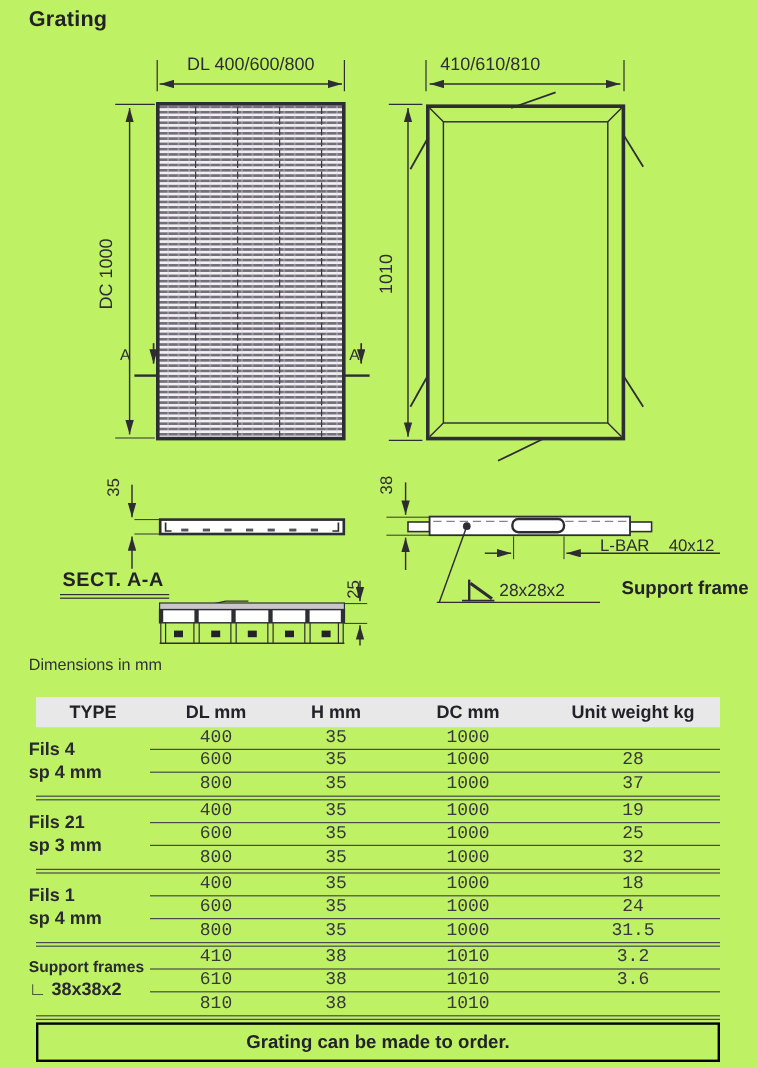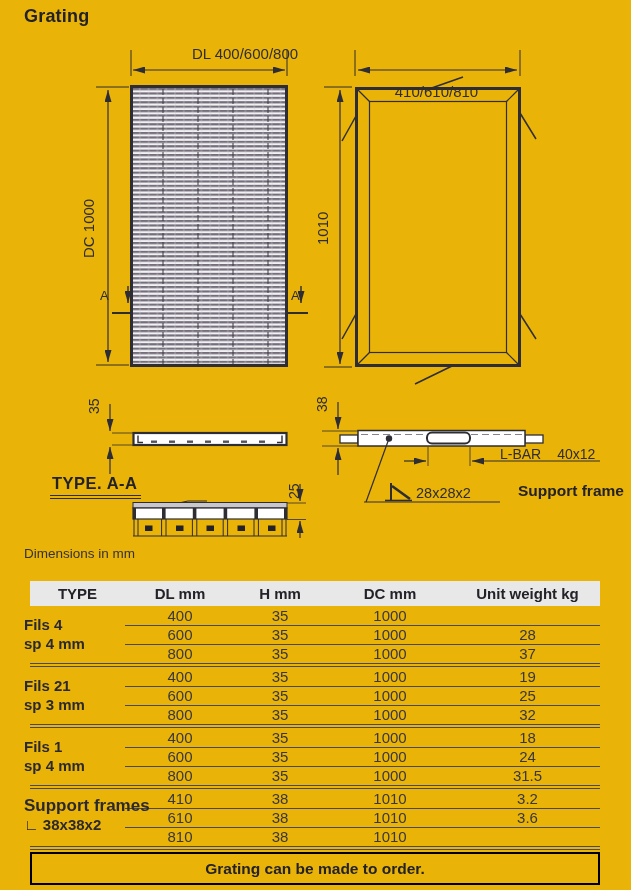--- a/index.html
+++ b/index.html
@@ -1,16 +1,16 @@
 <!DOCTYPE html>
 <html><head>
 <meta charset="utf-8">
 <style>
   html,body{margin:0;padding:0;background:#fff;}
-  #page{position:relative;width:631px;height:890px;background:#eab308;overflow:hidden;
+  #page{position:relative;width:631px;height:890px;background:#bef264;overflow:hidden;
         font-family:"Liberation Sans","DejaVu Sans",sans-serif;color:#2e2d33;}
   .abs{position:absolute;}
   .title{left:24px;top:6px;font-size:18px;font-weight:bold;letter-spacing:.2px;color:#232228;}
   .dimlabel{font-size:15px;color:#2e2d33;text-align:center;}
   .vtext{writing-mode:vertical-rl;transform:rotate(180deg);text-orientation:mixed;
          font-size:15px;color:#2e2d33;text-align:center;}
   .amark{font-size:13px;color:#2e2d33;}
   .sect{left:50px;top:474px;font-weight:bold;font-size:16.5px;letter-spacing:.5px;
         border-bottom:4px double #2e2d33;padding:0 4px 2px 2px;color:#232228;}
   .callout{left:188px;top:475px;font-size:11.5px;line-height:12.5px;color:#2e2d33;}
@@ -21,27 +21,27 @@
   .supframe{left:508px;top:482px;font-size:15.5px;font-weight:bold;color:#232228;margin-left:10px;}
   .dimnote{left:24px;top:546px;font-size:13.5px;color:#333238;}
 
   
   #dtable{position:absolute;left:30px;top:581px;width:570px;}
   .thead{display:flex;background:#e8e8e9;height:25px;align-items:center;
          font-weight:bold;font-size:15px;color:#232228;}
   .hc,.cell{text-align:center;}
   .w0{width:95px;}.w1{width:110px;}.w2{width:90px;}.w3{width:130px;}.w4{width:145px;}
   .tgroup{position:relative;}
-  .trow{display:flex;height:19px;align-items:flex-start;font-size:15px;color:#38373d;}
+  .trow{display:flex;height:19px;align-items:flex-end;font-size:15px;color:#38373d;font-family:Liberation Mono, monospace;}
   .rowsub{display:flex;flex:1;height:100%;align-items:center;}
   .rowsub.withline{border-bottom:1px solid #4a4950;}
   .gsep{height:4px;border-top:1px solid #4a4950;border-bottom:1px solid #4a4950;box-sizing:border-box;}
   .type-label{position:absolute;left:-6px;top:9px;font-weight:bold;font-size:15px;
               line-height:19px;color:#2a2930;white-space:nowrap;}
-  .type-line.small{font-size:17px;}
+  .type-line.small{font-size:13px;}
 
   
   .footerbox{left:30px;top:852px;width:566px;height:29px;border:2px solid #000000;
              display:flex;align-items:center;justify-content:center;
              font-weight:bold;font-size:15.5px;color:#232228;}
 </style>
 </head>
 <body>
 
 <div id="page">
@@ -186,29 +186,29 @@
         <line x1="385" y1="500.5" x2="412" y2="500.5" stroke-width="1.6"></line>
         <line x1="392" y1="486" x2="410" y2="499" stroke-width="2.6"></line>
       </g>
       <line x1="428" y1="447" x2="428" y2="466" stroke-width="0.8"></line>
       <line x1="470" y1="447" x2="470" y2="466" stroke-width="0.8"></line>
       <line x1="404" y1="461" x2="426" y2="461" stroke-width="1.2" marker-end="url(#ah)"></line>
       <line x1="600" y1="461" x2="472" y2="461" stroke-width="1.2" marker-end="url(#ah)"></line>
     </g>
   </svg>
 
-  <div class="abs dimlabel" style="left:131px;top:45px;width:156px;padding-left:36px;">DL 400/600/800</div>
-  <div class="abs dimlabel" style="left:369px;top:45px;width:135px;margin-top:38px;">410/610/810</div>
+  <div class="abs dimlabel" style="left:131px;top:45px;width:156px;">DL 400/600/800</div>
+  <div class="abs dimlabel" style="left:341px;top:45px;width:135px;">410/610/810</div>
   <div class="abs vtext" style="left:80px;top:180px;height:96px;">DC 1000</div>
   <div class="abs vtext" style="left:314px;top:203px;height:50px;">1010</div>
   <div class="abs amark" style="left:100px;top:288px;">A</div>
   <div class="abs amark" style="left:291px;top:288px;">A</div>
   <div class="abs vtext" style="left:86px;top:391px;height:30px;font-size:14px;">35</div>
   <div class="abs vtext" style="left:314px;top:389px;height:30px;font-size:14px;">38</div>
-  <div class="abs sect">TYPE. A-A</div>
+  <div class="abs sect">SECT. A-A</div>
   <div class="abs vtext" style="left:286px;top:478px;height:26px;font-size:14px;">25</div>
   <div class="abs lbar">
     <span>L-BAR</span><span class="gap"></span><span>40x12</span>
   </div>
   <div class="abs anglbl">28x28x2</div>
   <div class="abs supframe">Support frame</div>
 
   <div class="abs dimnote">Dimensions in mm</div>
 
   <div id="dtable">

